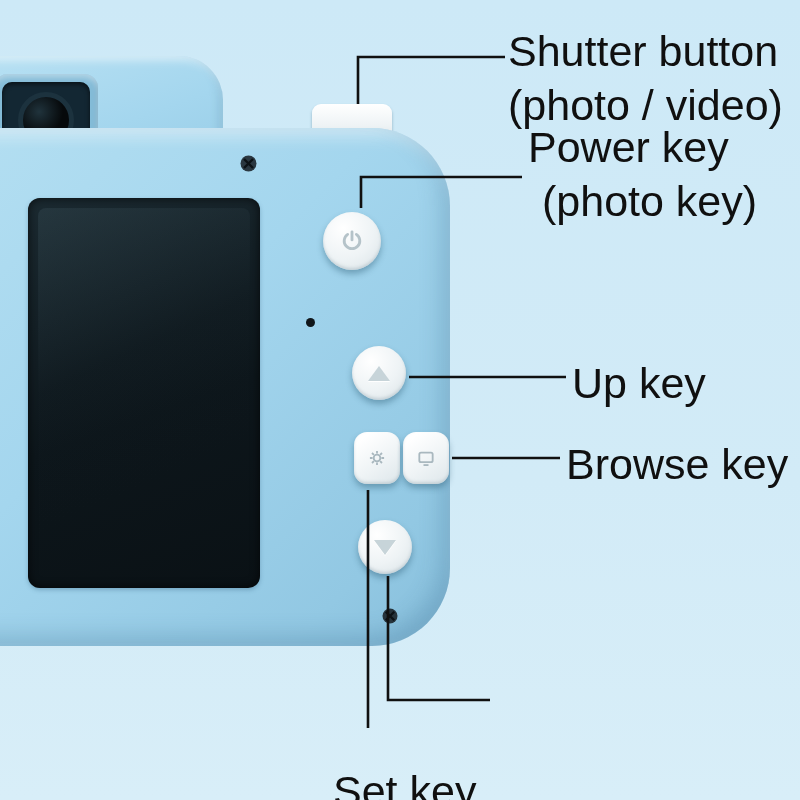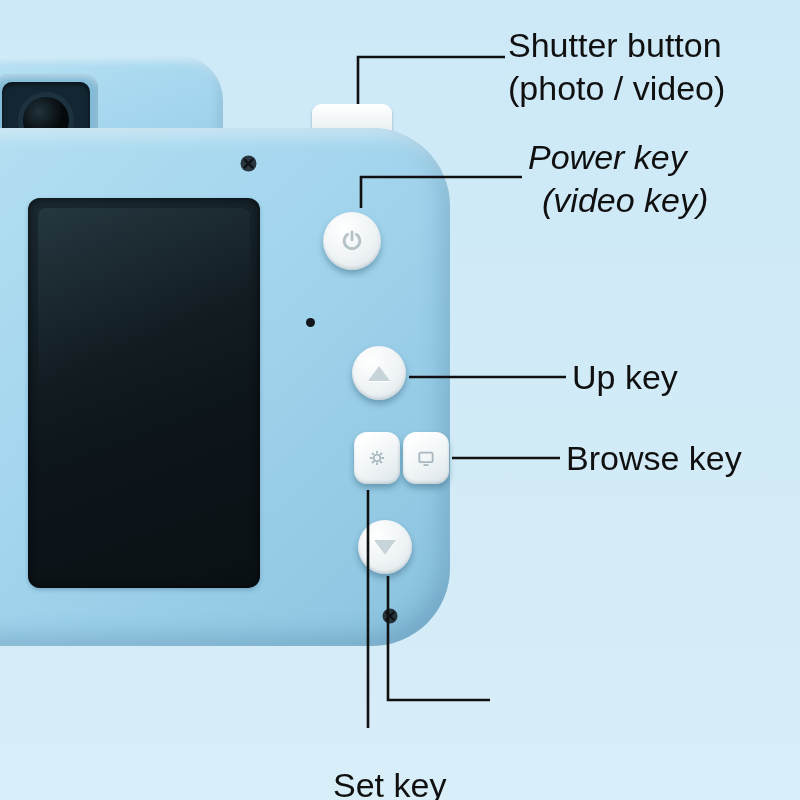--- a/index.html
+++ b/index.html
@@ -81,24 +81,24 @@
   .tri-up{width:0;height:0;border-left:11px solid transparent;border-right:11px solid transparent;border-bottom:15px solid #c7d4d9;filter:drop-shadow(0 1px 0 #ffffff);}
   .tri-down{width:0;height:0;border-left:11px solid transparent;border-right:11px solid transparent;border-top:15px solid #c7d4d9;filter:drop-shadow(0 1px 0 #ffffff);}
   .mic-dot{position:absolute;left:306px;top:318px;width:9px;height:9px;border-radius:50%;background:#10161a;z-index:5;}
   .screw{position:absolute;z-index:5;}
   .screw-top{left:240px;top:155px;}
   .screw-bottom{left:382px;top:608px;}
   
   .callouts{position:absolute;left:0;top:0;z-index:8;pointer-events:none;}
   .callouts path{stroke:#101010;stroke-width:2.6;fill:none;}
   
-  .label{position:absolute;font-size:34px;line-height:1.26;color:#101010;z-index:9;white-space:nowrap;}
+  .label{position:absolute;font-size:43px;line-height:1.26;color:#101010;z-index:9;white-space:nowrap;}
   .label span{display:block;}
   .shutter-label{left:508px;top:24px;}
-  .power-label{left:528px;top:136px;font-style:italic;}
+  .power-label{left:528px;top:120px;}
   .power-label .l2{padding-left:14px;}
   .up-label{left:572px;top:356px;}
   .browse-label{left:566px;top:437px;}
   .lens-label{left:498px;top:679px;}
   .set-label{left:333px;top:732px;margin-top:32px;}
 </style>
 </head>
 <body>
 
 <div class="stage">
@@ -174,21 +174,21 @@
     <path d="M368 490 V728"></path>
   </svg>
 
   <div class="label shutter-label">
     <span class="l1">Shutter button</span>
     <span class="l2">(photo / video)</span>
   </div>
 
   <div class="label power-label">
     <span class="l1">Power key</span>
-    <span class="l2">(video key)</span>
+    <span class="l2">(photo key)</span>
   </div>
 
   <div class="label up-label">
     <span>Up key</span>
   </div>
 
   <div class="label browse-label">
     <span>Browse key</span>
   </div>
 

